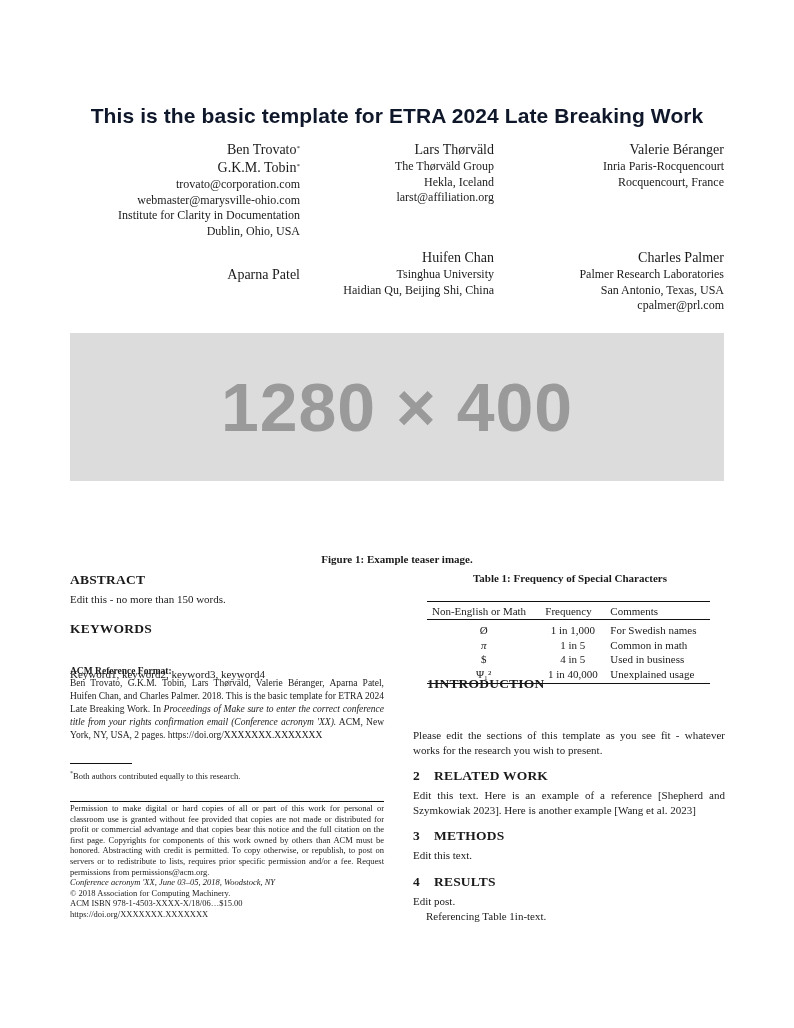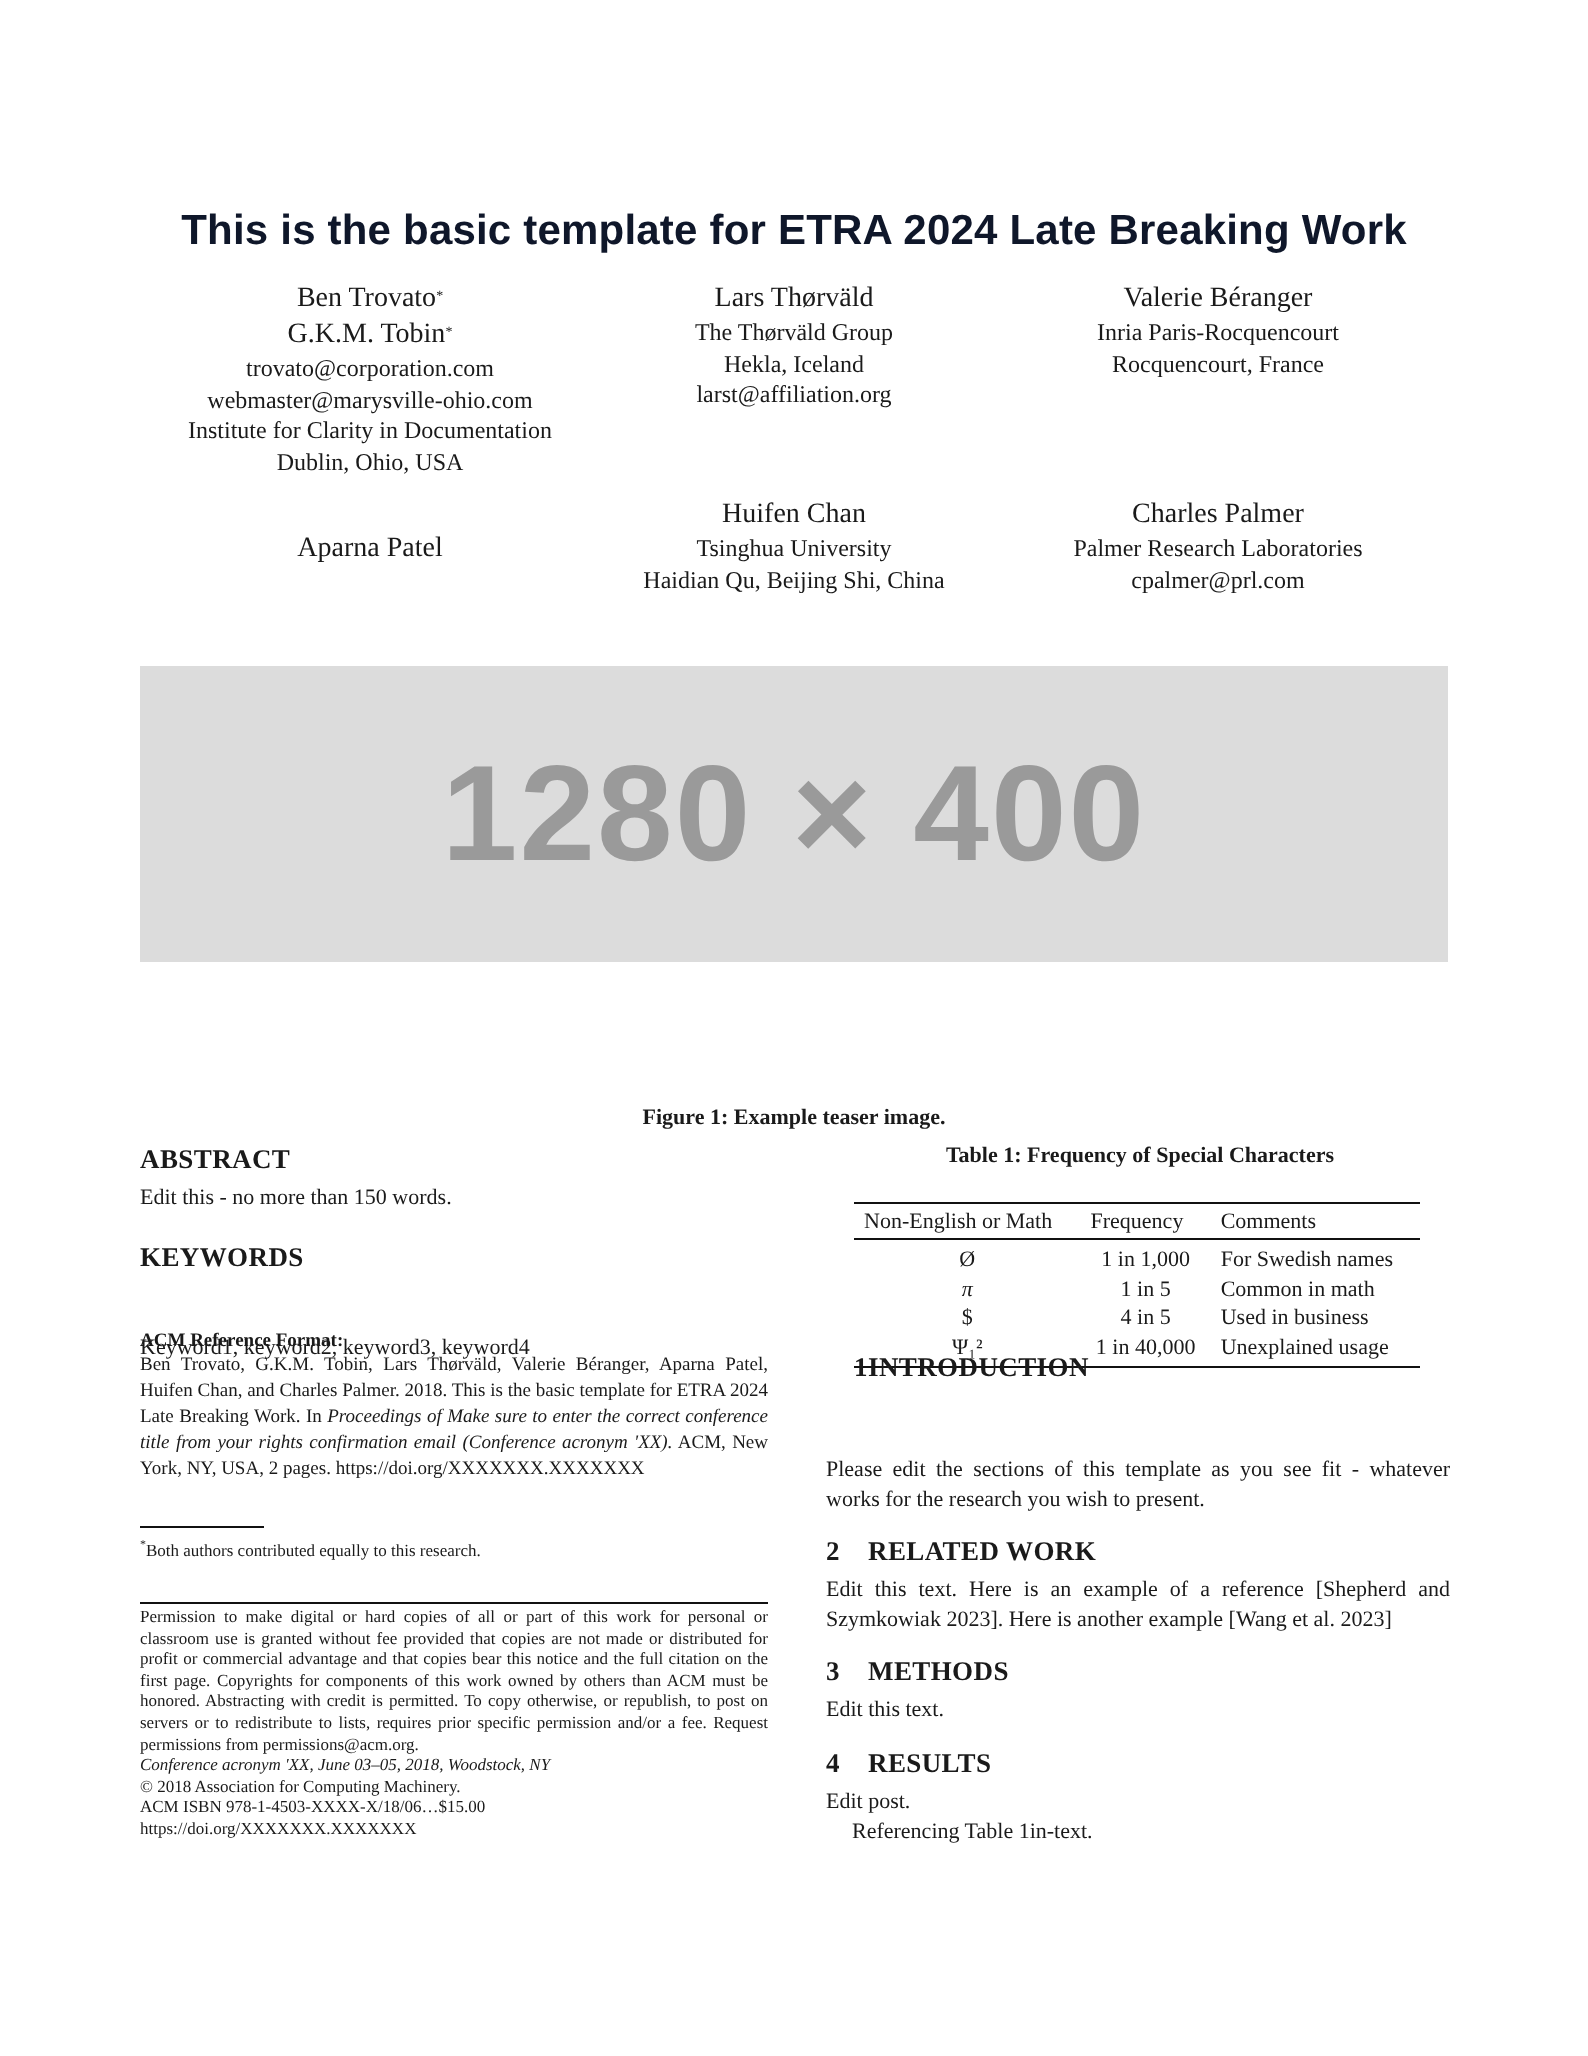--- a/index.html
+++ b/index.html
@@ -1,21 +1,21 @@
 <!DOCTYPE html>
 <html><head>
 <meta charset="utf-8">
 <style>
   html, body { margin: 0; padding: 0; background: #ffffff; }
   body { width: 794px; height: 1028px; position: relative; overflow: hidden;
          font-family: "Liberation Serif", "DejaVu Serif", serif; color: #1a1a1a; }
   .title { position: absolute; left: 0; width: 794px; top: 104px; text-align: center;
            font-family: "Liberation Sans", "DejaVu Sans", sans-serif; font-weight: bold;
            font-size: 21px; letter-spacing: 0.1px; color: #0f172a; }
-  .author-block { position: absolute; text-align: center; line-height: 15.5px; font-size: 12px; }
+  .author-block { position: absolute; text-align: right; line-height: 15.5px; font-size: 12px; }
   .author-block .name { font-size: 14px; line-height: 18px; }
   .author-block sup { font-size: 7px; vertical-align: top; position: relative; top: -2px; }
   .teaser { position: absolute; left: 70px; top: 333px; width: 654px; height: 148px;
             background: #dcdcdc; display: flex; align-items: center; justify-content: center; }
   .teaser-text { font-family: "Liberation Sans", "DejaVu Sans", sans-serif; font-weight: bold;
                  font-size: 68px; color: #9a9a9a; letter-spacing: 1px; }
   .caption { position: absolute; font-weight: bold; font-size: 11px; text-align: center; }
   .h-sec { position: absolute; font-weight: bold; font-size: 13.5px; letter-spacing: 0.2px; }
   .h-sec .num { display: inline-block; width: 21px; }
   .body-text { position: absolute; font-size: 11px; line-height: 15px; }
@@ -63,20 +63,21 @@
   <div class="name">Aparna Patel</div>
 </div>
 <div class="author-block" style="left:300px; width:194px; top:249px;">
   <div class="name">Huifen Chan</div>
   <div>Tsinghua University</div>
   <div>Haidian Qu, Beijing Shi, China</div>
 </div>
 <div class="author-block" style="left:494px; width:230px; top:249px;">
   <div class="name">Charles Palmer</div>
   <div>Palmer Research Laboratories</div>
+  <div>San Antonio, Texas, USA</div>
   <div>cpalmer@prl.com</div>
 </div>
 
 <div class="teaser">
   <span class="teaser-text">1280 × 400</span>
 </div>
 <div class="caption" style="left:0; width:794px; top:553px;">Figure 1: Example teaser image.</div>
 
 <div class="h-sec" style="left:70px; top:572px;">ABSTRACT</div>
 <div class="body-text" style="left:70px; top:592px; width:314px;">Edit this - no more than 150 words.</div>

